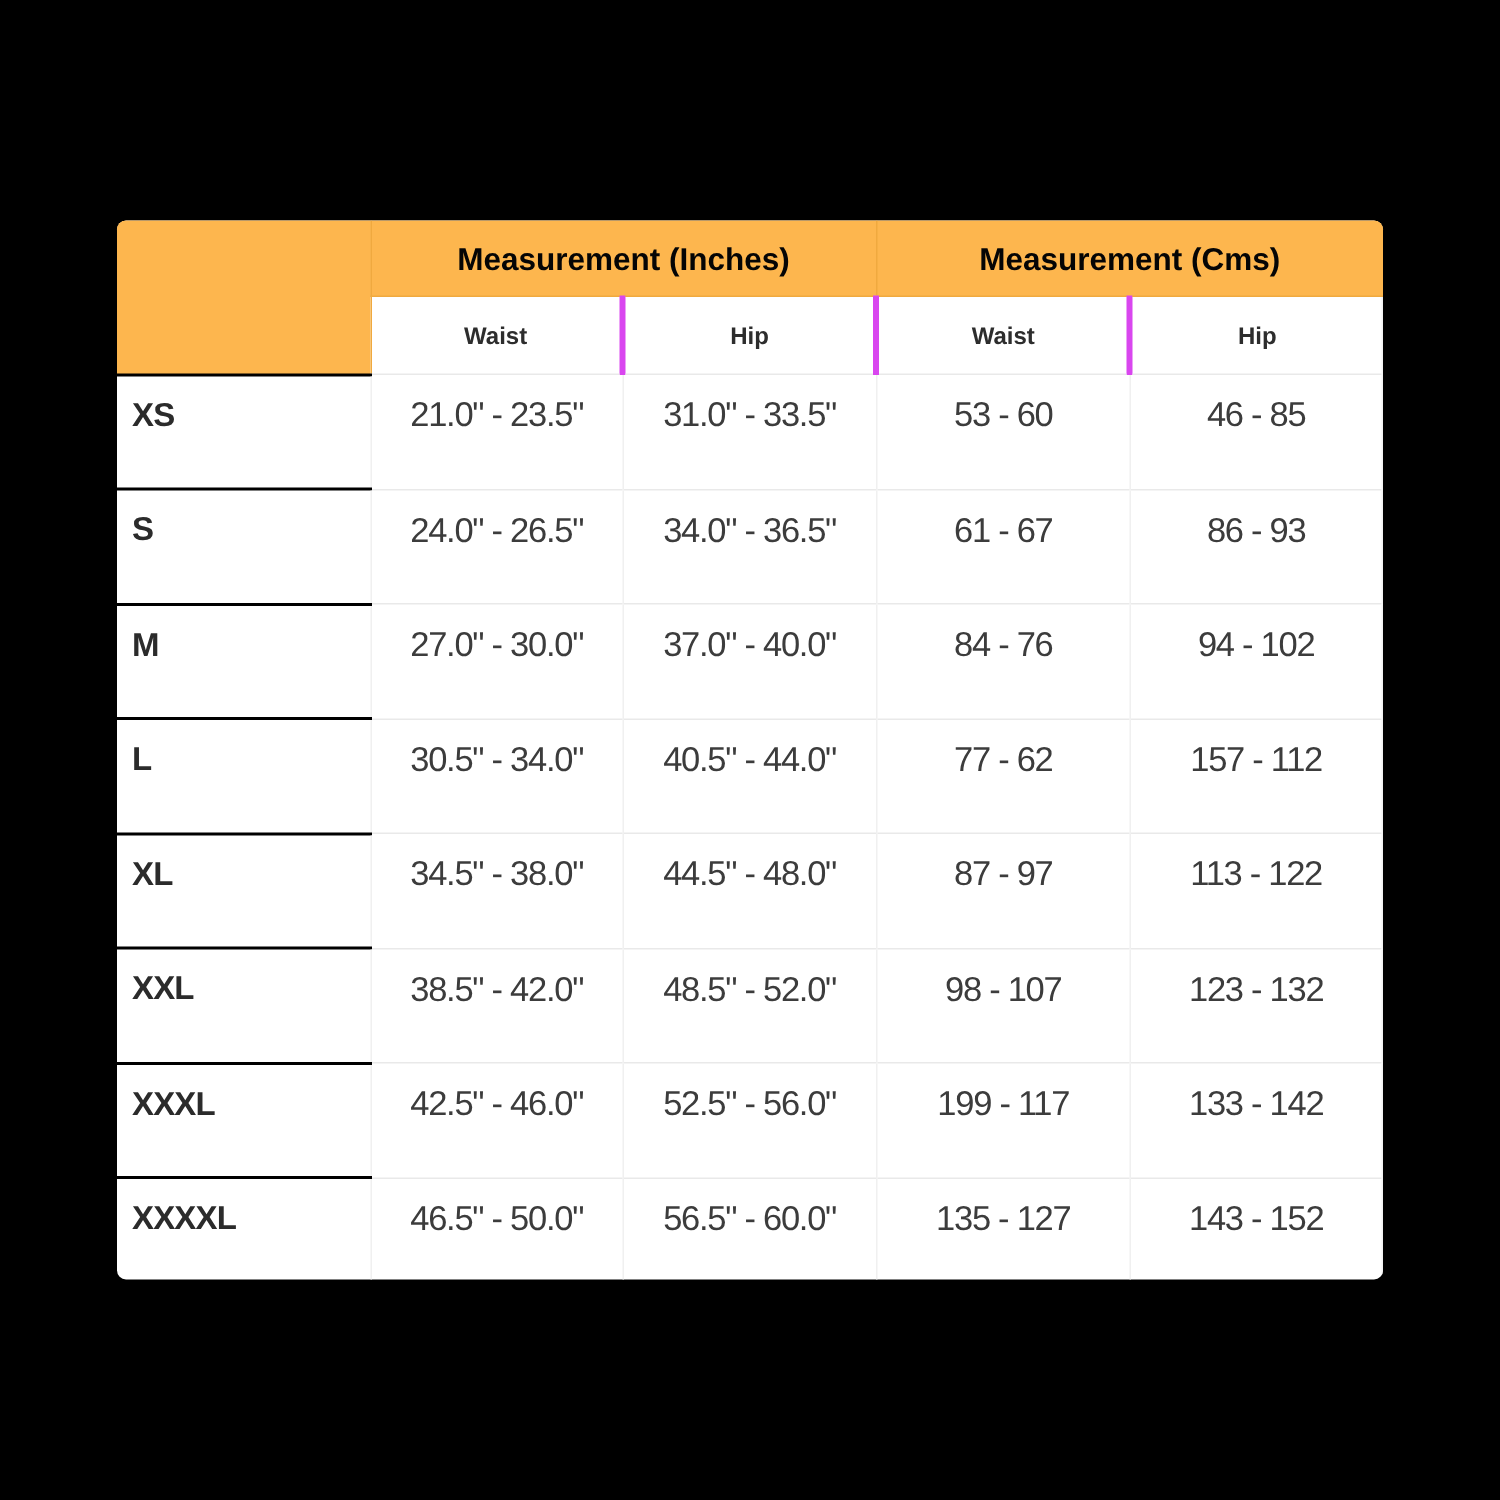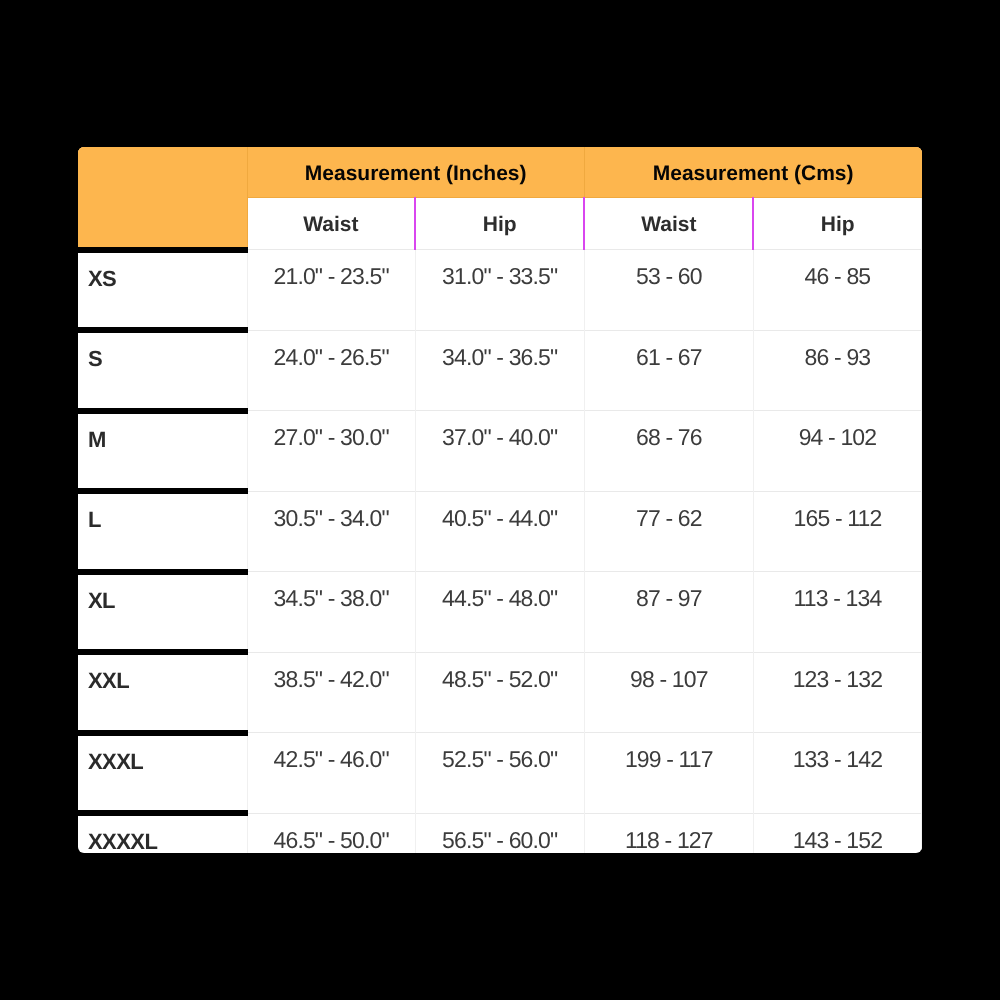--- a/index.html
+++ b/index.html
@@ -63,38 +63,38 @@
     font-weight: bold;
     text-align: center;
     line-height: 50px;
     position: relative;
     top: 2px;
   }
   th.sub {
     background: #ffffff;
     padding: 0;
     height: 51px;
-    border-left: 2px solid #d946ef;
+    border-left: 4px solid #d946ef;
   }
   th.sub.first { border-left: 1px solid #f0a93f; }
   th.sub > span {
     display: block;
     color: #2d2d2d;
-    font-size: 21px;
+    font-size: 16px;
     font-weight: bold;
     text-align: center;
     line-height: 51px;
     position: relative;
     top: 1px;
   }
   td.rowlabel {
     padding: 0;
     height: 74.5px;
     vertical-align: top;
-    border-top: 6px solid #000000;
+    border-top: 2px solid #000000;
   }
   td.rowlabel > span {
     display: block;
     color: #2b2b2b;
     font-size: 22px;
     letter-spacing: -0.55px;
     font-weight: bold;
     text-align: left;
     line-height: 1;
     padding: 15px 0 0 10px;
@@ -194,58 +194,58 @@
             <td class="rowlabel">
               <span>M</span>
             </td>
             <td class="val">
               <span>27.0" - 30.0"</span>
             </td>
             <td class="val">
               <span>37.0" - 40.0"</span>
             </td>
             <td class="val">
-              <span>68 - 76</span>
+              <span>84 - 76</span>
             </td>
             <td class="val">
               <span>94 - 102</span>
             </td>
           </tr>
           <tr>
             <td class="rowlabel">
               <span>L</span>
             </td>
             <td class="val">
               <span>30.5" - 34.0"</span>
             </td>
             <td class="val">
               <span>40.5" - 44.0"</span>
             </td>
             <td class="val">
               <span>77 - 62</span>
             </td>
             <td class="val">
-              <span>165 - 112</span>
+              <span>157 - 112</span>
             </td>
           </tr>
           <tr>
             <td class="rowlabel">
               <span>XL</span>
             </td>
             <td class="val">
               <span>34.5" - 38.0"</span>
             </td>
             <td class="val">
               <span>44.5" - 48.0"</span>
             </td>
             <td class="val">
               <span>87 - 97</span>
             </td>
             <td class="val">
-              <span>113 - 134</span>
+              <span>113 - 122</span>
             </td>
           </tr>
           <tr>
             <td class="rowlabel">
               <span>XXL</span>
             </td>
             <td class="val">
               <span>38.5" - 42.0"</span>
             </td>
             <td class="val">
@@ -279,21 +279,21 @@
             <td class="rowlabel">
               <span>XXXXL</span>
             </td>
             <td class="val">
               <span>46.5" - 50.0"</span>
             </td>
             <td class="val">
               <span>56.5" - 60.0"</span>
             </td>
             <td class="val">
-              <span>118 - 127</span>
+              <span>135 - 127</span>
             </td>
             <td class="val">
               <span>143 - 152</span>
             </td>
           </tr>
         </tbody>
     </table>
   </div>
 </div>
 

